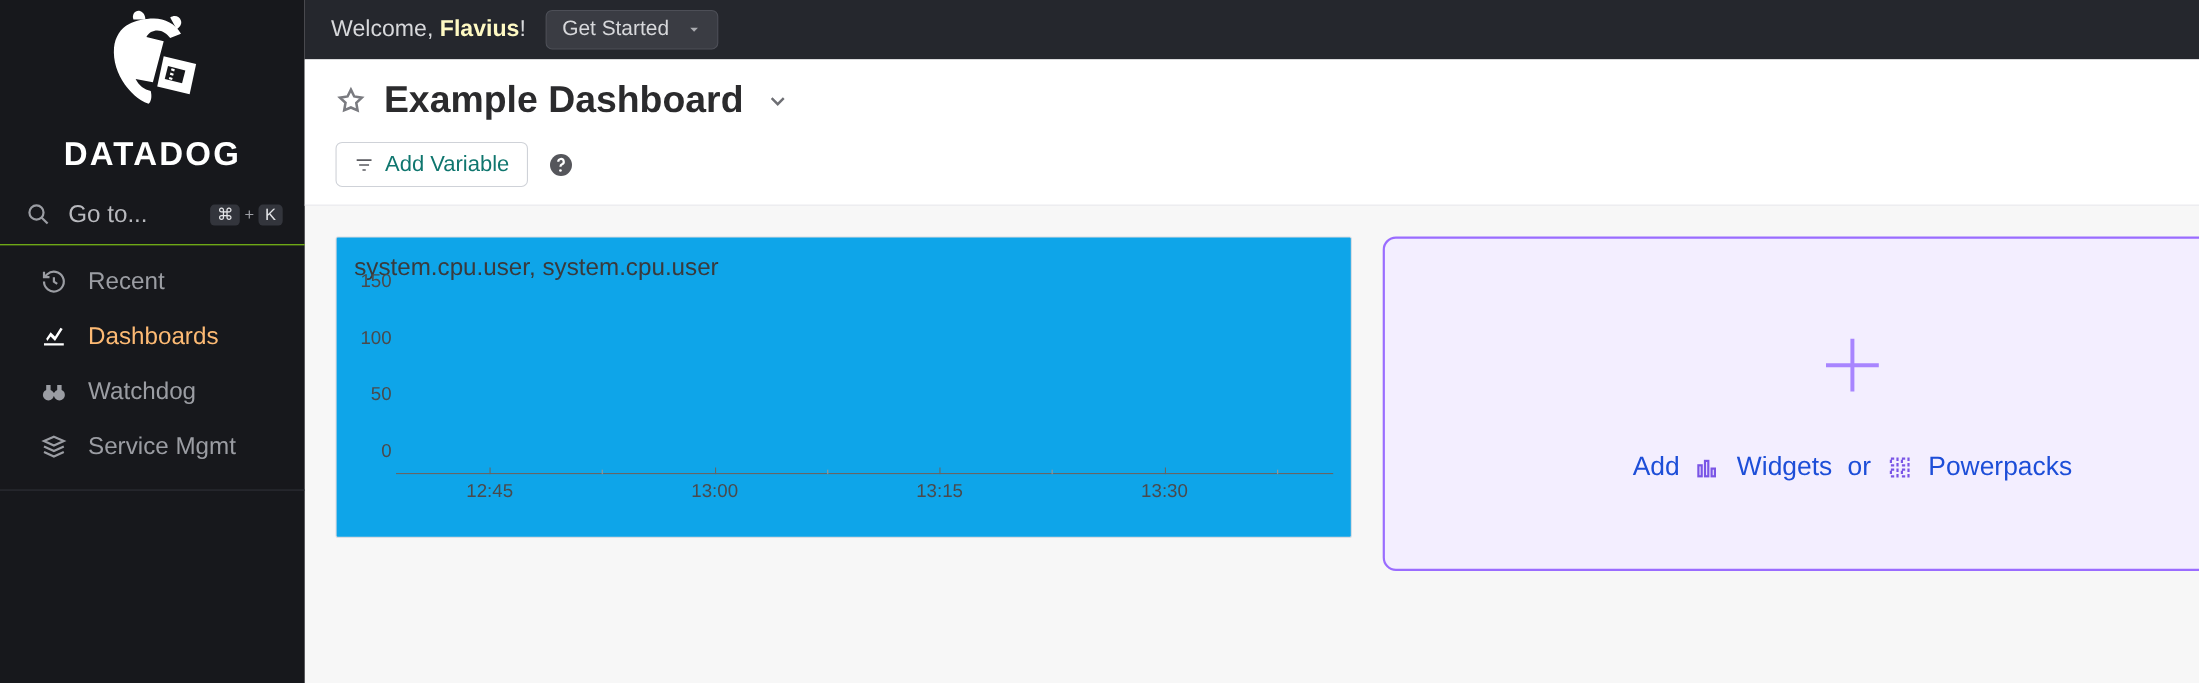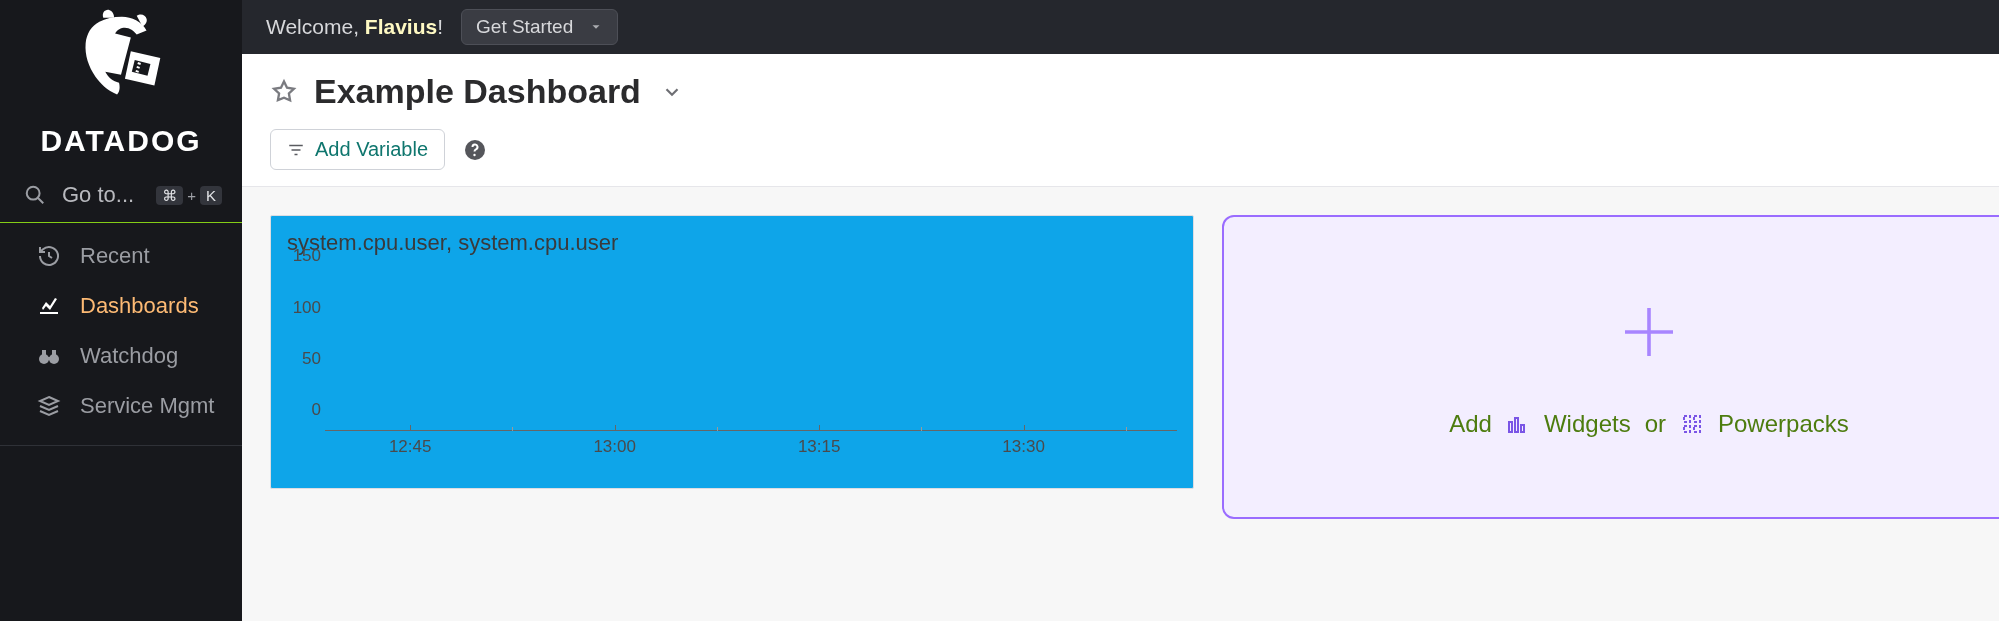--- a/index.html
+++ b/index.html
@@ -8,21 +8,21 @@
     width: 1999px;
     height: 621px;
     overflow: hidden;
     display: flex;
     background: #f7f7f7;
     color: #1a1a1a;
   }
 
   
   .sidebar {
-    width: 242px;
+    width: 277px;
     background: #17181c;
     color: #d6d7da;
     display: flex;
     flex-direction: column;
     flex-shrink: 0;
   }
   .logo-wrap {
     display: flex;
     flex-direction: column;
     align-items: center;
@@ -206,21 +206,21 @@
     justify-content: center;
     gap: 38px;
     cursor: pointer;
   }
   .plus-icon { color: #a885ff; }
   .add-text-row {
     display: flex;
     align-items: center;
     gap: 14px;
     font-size: 24px;
-    color: #4d7c0f;
+    color: #1d4ed8;
   }
   .add-text-row .ic { display: flex; }
 </style>
 </head>
 <body>
 
 <aside class="sidebar">
   <div class="logo-wrap">
     <span class="logo-icon">
       <svg width="118" height="110" viewBox="0 0 120 112" fill="none">

